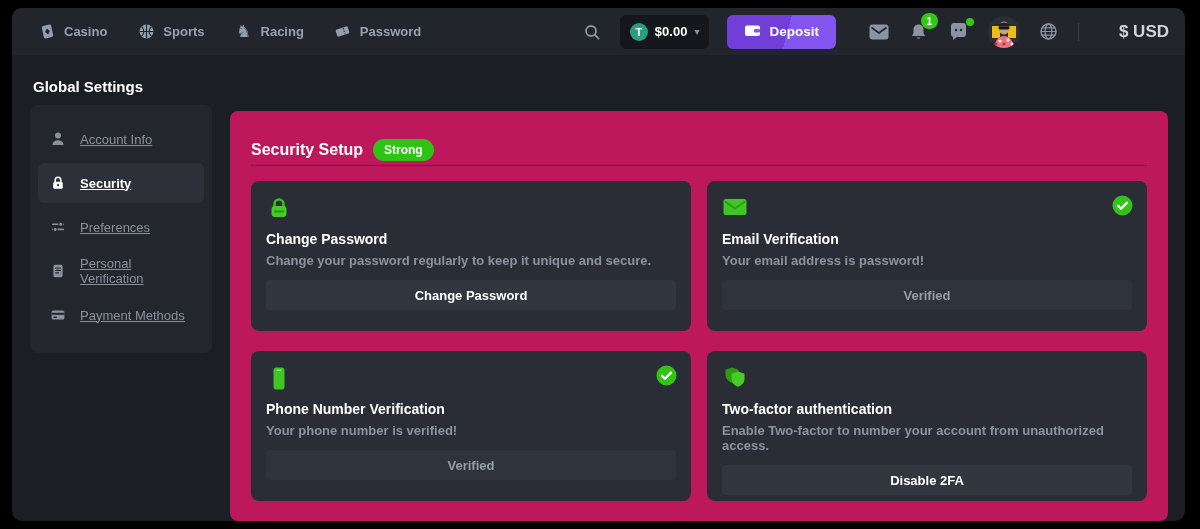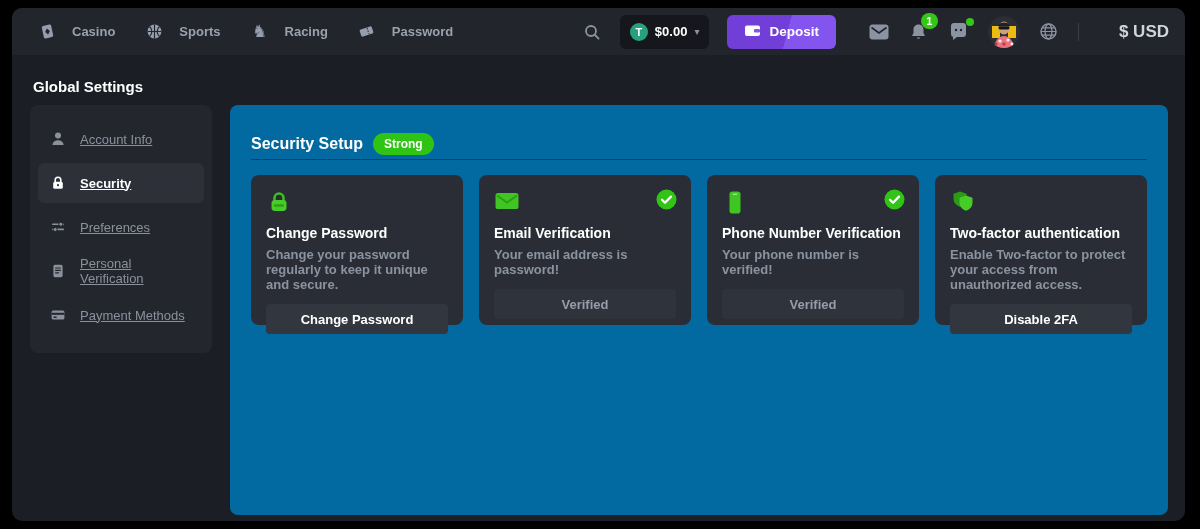--- a/index.html
+++ b/index.html
@@ -2,21 +2,21 @@
 <html><head>
 <meta charset="utf-8">
 <style>
   * { margin:0; padding:0; box-sizing:border-box; }
   html,body { width:1200px; height:529px; background:#000; font-family:"Liberation Sans", sans-serif; overflow:hidden; }
   .app { position:absolute; left:12px; top:8px; width:1173px; height:513px; background:#1b1e24; border-radius:10px; overflow:hidden; }
 
   
   .navbar { position:absolute; left:0; top:0; width:100%; height:47px; background:#22252c; display:flex; align-items:center; padding:0 16px 0 26px; }
   .nav-left { display:flex; align-items:center; gap:30px; }
-  .nav-item { display:flex; align-items:center; gap:16px; color:#99a1ae; font-size:13px; font-weight:700; cursor:pointer; }
+  .nav-item { display:flex; align-items:center; gap:8px; color:#99a1ae; font-size:13px; font-weight:700; cursor:pointer; }
   .nav-item .glyph { width:18px; height:18px; display:flex; align-items:center; justify-content:center; }
   .knight { font-size:17px; line-height:1; color:#959ead; font-family:"DejaVu Sans", sans-serif; }
   .nav-right { margin-left:auto; display:flex; align-items:center; gap:18px; }
   .search-btn { width:20px; height:20px; display:flex; align-items:center; justify-content:center; cursor:pointer; }
   .balance-pill { display:flex; align-items:center; gap:7px; background:#15171c; border-radius:6px; height:34px; padding:0 10px; cursor:pointer; }
   .coin { width:18px; height:18px; border-radius:50%; background:#26a17b; color:#fff; font-size:11px; font-weight:700; display:flex; align-items:center; justify-content:center; }
   .balance-amount { color:#fff; font-size:13px; font-weight:700; }
   .chev { color:#8b92a0; font-size:10px; }
   .deposit-btn { display:flex; align-items:center; gap:8px; height:34px; padding:0 17px; border:none; border-radius:6px;
     background:linear-gradient(105deg,#713fd8 0%,#713fd8 55%,#8355ee 55%,#8355ee 100%);
@@ -30,25 +30,25 @@
 
   
   .settings-heading { position:absolute; left:21px; top:70px; color:#fff; font-size:15px; font-weight:700; }
   .sidebar-panel { position:absolute; left:18px; top:97px; width:182px; background:#23262d; border-radius:8px; padding:14px 8px 18px 8px; }
   .side-item { display:flex; align-items:center; gap:14px; height:40px; margin-bottom:4px; padding:0 12px; border-radius:6px; color:#8a919d; font-size:13px; cursor:pointer;text-decoration:underline; }
   .side-item:last-child { margin-bottom:0; }
   .side-item.active { background:#2d3039; color:#fff; font-weight:700; }
   .side-item .glyph { width:16px; height:16px; flex:none; display:flex; align-items:center; justify-content:center; }
 
   
-  .main-panel { position:absolute; left:218px; top:97px; width:938px; height:410px; background:#0369a1; border-radius:8px; padding:0 21px; }
+  .main-panel { position:absolute; left:218px; top:103px; width:938px; height:410px; background:#be185d; border-radius:8px; padding:0 21px; }
   .panel-header { display:flex; align-items:center; gap:10px; padding-top:24px; height:55px; border-bottom:1px solid #31343c; }
   .panel-title { color:#fff; font-size:16px; font-weight:700; }
   .strength-badge { background:#2ec414; color:#fff; font-size:12px; font-weight:700; padding:4px 11px; border-radius:999px; }
-  .cards { margin-top:15px; display:grid; grid-template-columns:1fr 1fr 1fr 1fr; column-gap:16px; row-gap:20px; }
+  .cards { margin-top:15px; display:grid; grid-template-columns:1fr 1fr; column-gap:16px; row-gap:20px; }
   .card { position:relative; background:#2a2d35; border-radius:8px; height:150px; padding:15px 15px; }
   .card-icon { height:26px; display:flex; align-items:flex-start; }
   .card-title { margin-top:9px; color:#fff; font-size:14px; font-weight:700; }
   .card-desc { margin-top:6px; color:#8b93a0; font-size:13px;font-weight:bold; }
   .card-btn { margin-top:12px; width:100%; height:30px; border:none; border-radius:4px; background:#32363f; color:#fff; font-size:13px; font-weight:700; cursor:pointer; font-family:inherit; }
   .card-btn.muted { color:#969daa; background:#2f333c; }
   .check-badge { position:absolute; top:14px; right:14px; }
 </style>
 </head>
 <body>
@@ -278,20 +278,20 @@
       </div>
 
       <div class="card">
         <div class="card-icon">
           <svg width="27" height="26" viewBox="0 0 27 26">
               <path d="M10 1.5l6.5 2.3v4.6c0 4.2-2.8 7-6.5 8.4-3.7-1.4-6.5-4.2-6.5-8.4V3.8z" fill="#2c9a14"></path>
               <path d="M16 5.5l6.5 2.3v4.6c0 4.2-2.8 7-6.5 8.4-3.7-1.4-6.5-4.2-6.5-8.4V7.8z" fill="#46cc27"></path>
             </svg>
         </div>
         <div class="card-title">Two-factor authentication</div>
-        <div class="card-desc">Enable Two-factor to protect your access from unauthorized access.</div>
+        <div class="card-desc">Enable Two-factor to number your account from unauthorized access.</div>
         <button class="card-btn">Disable 2FA</button>
       </div>
 
     </div>
   </div>
 
 </div>
 
 </body></html>

